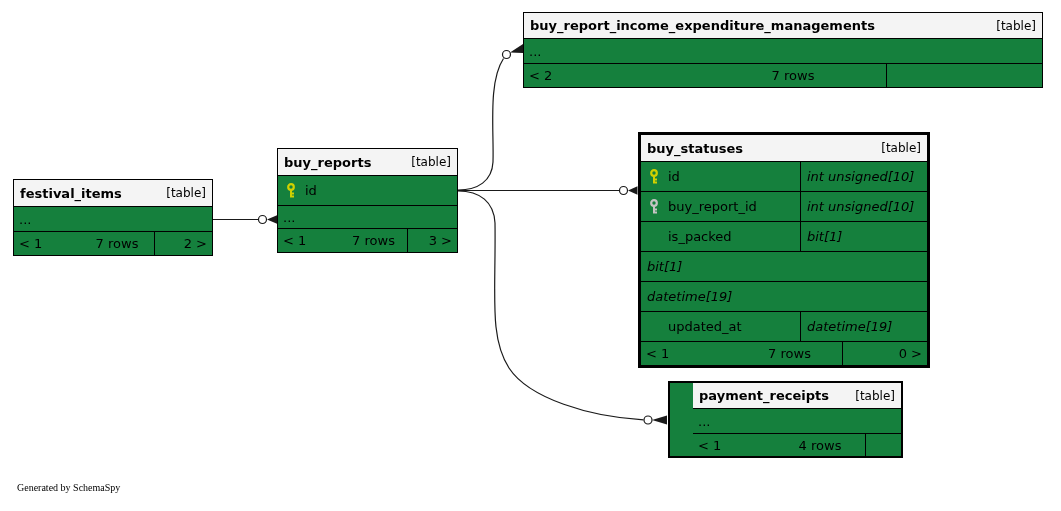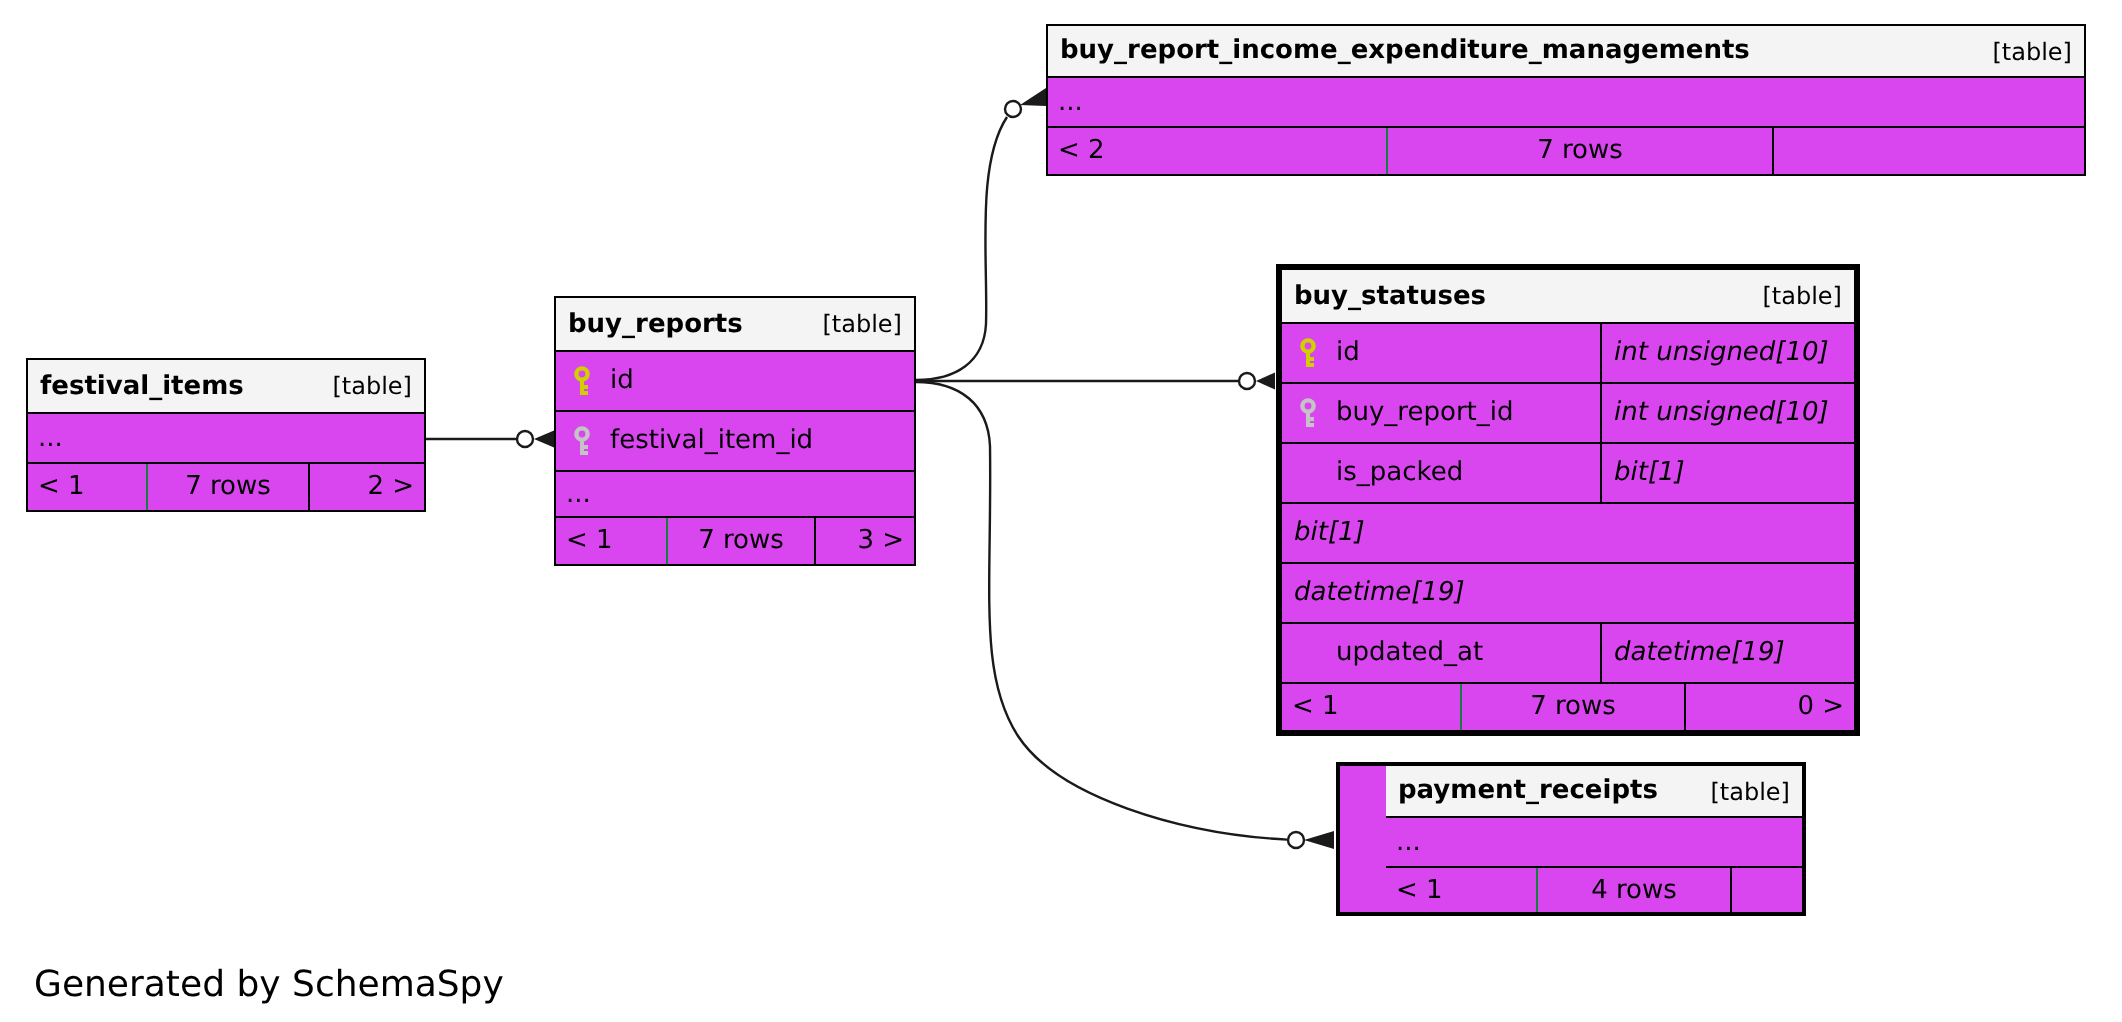--- a/index.html
+++ b/index.html
@@ -3,59 +3,59 @@
 <meta charset="utf-8">
 <style>
   html,body{margin:0;padding:0;background:#ffffff;}
   #canvas{
     position:relative;width:1061px;height:511px;background:#ffffff;
     font-family:"DejaVu Sans","Liberation Sans",sans-serif;
     font-size:13px;color:#000;overflow:hidden;
   }
   #connectors{position:absolute;left:0;top:0;z-index:0;}
   .tbox{
-    position:absolute;background:#d946ef;border:1px solid #000;z-index:1;
+    position:absolute;background:#15803d;border:1px solid #000;z-index:1;
     box-sizing:border-box;
   }
   .thead{
     display:flex;justify-content:space-between;align-items:center;
     background:#f4f4f4;height:25px;padding:0 6px;
   }
   .tname{font-weight:bold;font-size:13px;cursor:pointer;}
   .ttag{font-size:12px;}
   .trow,.erow,.tfoot{border-top:1px solid #000;}
   .trow{display:flex;align-items:stretch;height:29px;}
   .cname{display:flex;align-items:center;flex:0 0 auto;}
   .ctype{display:flex;align-items:center;padding-left:6px;font-size:13px;font-style:italic;}
   .kslot{width:12px;height:16px;margin:0 8px 0 7px;flex:0 0 auto;}
   .kslot svg{display:block;}
   .pk{color:#d0d000;}
   .fk{color:#c4c4c4;}
   .erow{display:flex;align-items:center;height:24px;padding-left:5px;}
   .tfoot{display:flex;height:23px;align-items:stretch;}
   .fcell{display:flex;align-items:center;box-sizing:border-box;}
   .f1{padding-left:5px;width:var(--f1);}
-  .f2{justify-content:center;width:var(--f2);border-left:1px solid #15803d;text-align:center;}
+  .f2{justify-content:center;width:var(--f2);border-left:7px solid #15803d;text-align:center;}
   .f3{flex:1;justify-content:flex-end;padding-right:5px;border-left:1px solid #000;}
 
   
   #t-managements{left:523px;top:12px;width:520px;--f1:169px;--f2:193px;}
   #t-buy-reports{left:277px;top:148px;width:181px;--f1:55px;--f2:74px;}
   #t-buy-reports .thead{height:26px;text-align:right;}
   #t-buy-reports .erow{height:22px;}
   #t-festival{left:13px;top:179px;width:200px;--f1:59px;--f2:81px;}
   #t-festival .thead{height:26px;}
   #t-statuses{left:638px;top:132px;width:292px;border-width:3px;--f1:89px;--f2:112px;}
   #t-statuses .thead{height:26px;}
   #t-statuses .cname{width:159px;border-right:1px solid #000;}
   #t-payment{left:668px;top:381px;width:235px;border-width:2px;padding-left:23px;--f1:75px;--f2:97px;}
   #t-payment .erow{height:24px;}
   #t-payment .tfoot{height:22px;}
 
-  #note{position:absolute;left:17px;top:482px;font-size:18px;z-index:1;}
+  #note{position:absolute;left:17px;top:482px;font-size:10px;z-index:1;font-family:Liberation Serif, serif;}
 </style>
 </head>
 <body>
 
 <div id="canvas">
 
   <svg id="connectors" width="1061" height="511">
     <g stroke="#1a1a1a" fill="none" stroke-width="1.2">
       <path d="M213,219.5 L258.5,219.5"></path>
       <circle cx="262.5" cy="219.5" r="4" fill="#ffffff"></circle>
@@ -100,31 +100,20 @@
       <span class="cname">
         <span class="kslot pk">
           <svg width="12" height="16" viewBox="0 0 12 16">
             <circle cx="6" cy="4" r="2.8" fill="none" stroke="currentColor" stroke-width="2.2"></circle>
             <path d="M6 6.8 V14.5 M6 10.5 H9 M6 13.5 H9" fill="none" stroke="currentColor" stroke-width="2"></path>
           </svg>
         </span>
         <span class="ctext">id</span>
       </span>
     </div>
-    <div class="trow">
-      <span class="cname">
-        <span class="kslot fk">
-          <svg width="12" height="16" viewBox="0 0 12 16">
-            <circle cx="6" cy="4" r="2.8" fill="none" stroke="currentColor" stroke-width="2.2"></circle>
-            <path d="M6 6.8 V14.5 M6 10.5 H9 M6 13.5 H9" fill="none" stroke="currentColor" stroke-width="2"></path>
-          </svg>
-        </span>
-        <span class="ctext">festival_item_id</span>
-      </span>
-    </div>
     <div class="erow">...</div>
     <div class="tfoot">
       <span class="fcell f1">&lt; 1</span>
       <span class="fcell f2">7 rows</span>
       <span class="fcell f3">3 &gt;</span>
     </div>
   </div>
 
   <div class="tbox" id="t-festival">
     <div class="thead">

